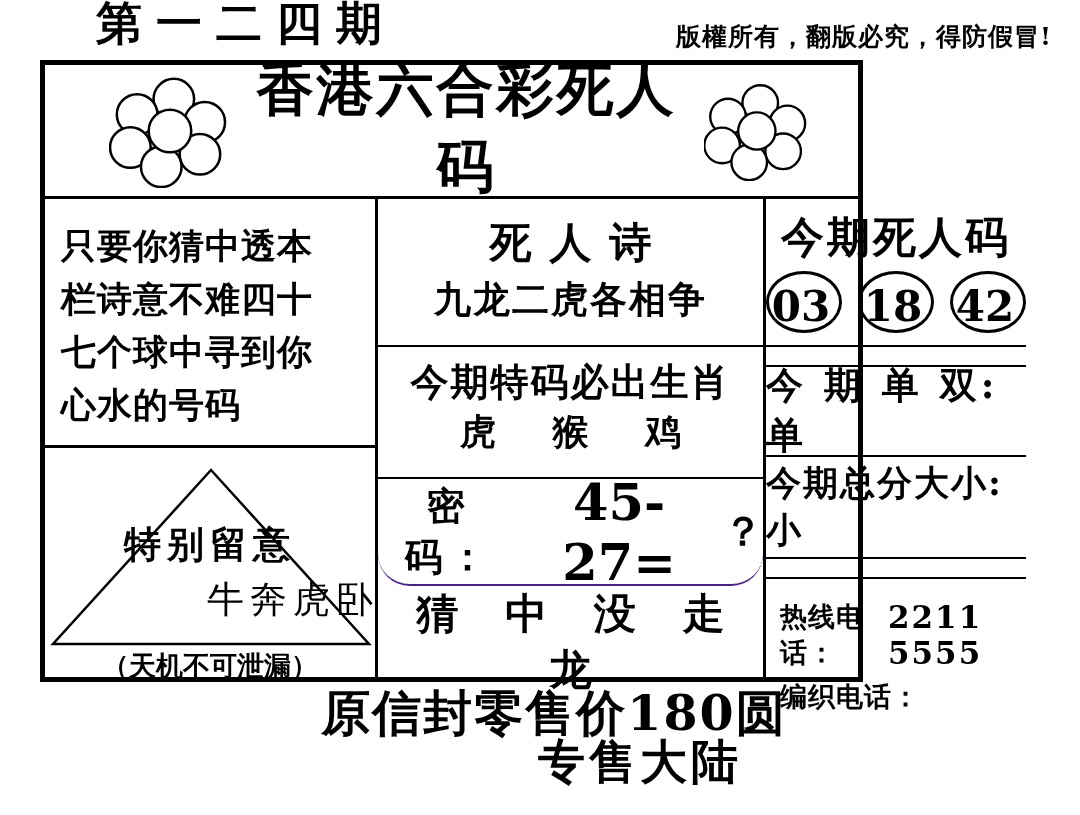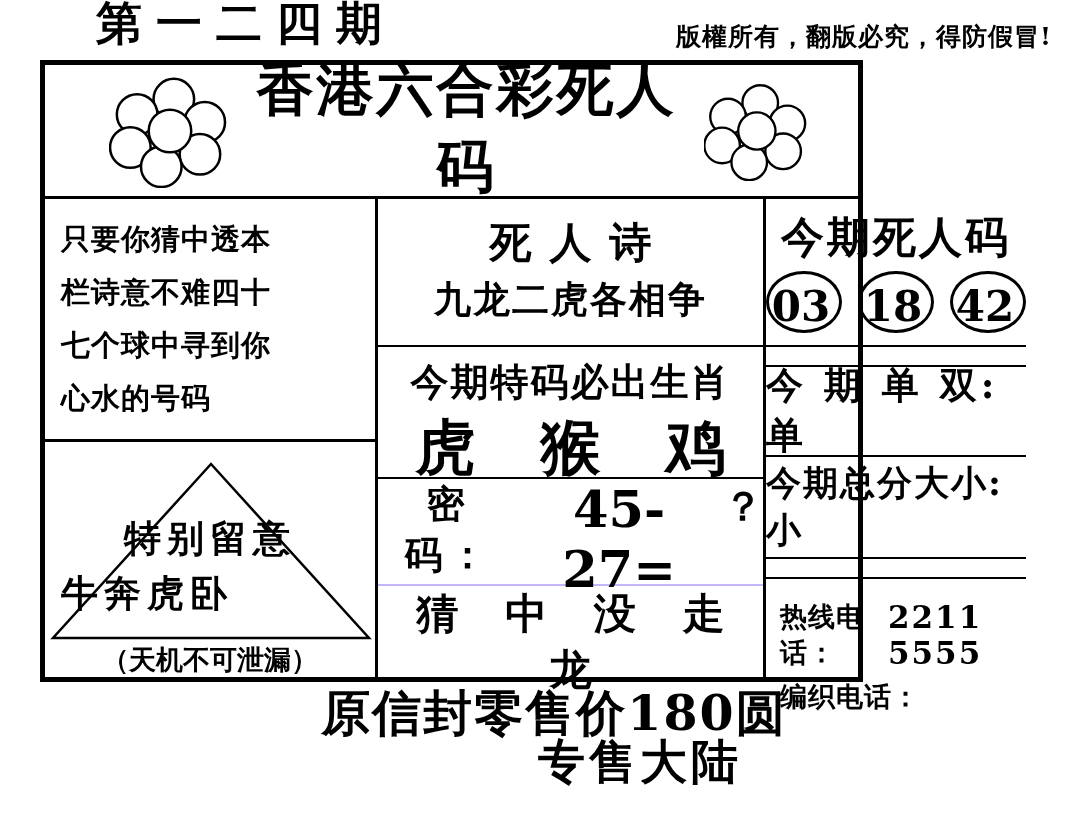--- a/index.html
+++ b/index.html
@@ -31,40 +31,40 @@
   .flower-right{margin-right:50px;flex:none;line-height:0;}
   .main-title{
     flex:1;text-align:center;font-size:57px;font-weight:bold;
     letter-spacing:3px;padding-bottom:4px;
   }
   .content-row{flex:1;display:flex;min-height:0;}
   
   .col-left{width:330px;flex:none;border-right:3px solid #000;display:flex;flex-direction:column;}
   .poem-box{
     height:226px;flex:none;border-bottom:3px solid #000;
-    padding:14px 4px 0 16px;font-size:29px;font-weight:bold;
+    padding:20px 4px 0 16px;font-size:35px;font-weight:bold;
     line-height:53px;letter-spacing:1px;white-space:nowrap;
   }
   .tri-box{flex:1;position:relative;}
   .tri-svg{position:absolute;left:0;top:0;}
   .tri-text1{position:absolute;top:72px;left:0;width:100%;text-align:center;
     font-size:37px;font-weight:bold;letter-spacing:6px;}
-  .tri-text2{position:absolute;top:127px;left:16px;width:100%;text-align:left;
-    font-size:37px;font-weight:bold;letter-spacing:6px;}
+  .tri-text2{position:absolute;top:127px;left:4px;width:100%;text-align:right;
+    font-size:37px;font-weight:normal;letter-spacing:6px;}
   .tri-caption{position:absolute;top:200px;left:0;width:100%;text-align:center;
     font-size:27px;font-weight:bold;}
   
   .col-mid{width:385px;flex:none;border-right:3px solid #000;display:flex;flex-direction:column;text-align:center;}
   .ms1{height:146px;flex:none;border-bottom:2px solid #000;}
   .ms1-h{margin-top:16px;font-size:42px;font-weight:bold;letter-spacing:18px;padding-left:18px;}
   .ms1-b{margin-top:4px;font-size:37px;font-weight:bold;letter-spacing:2px;}
   .ms2{height:130px;flex:none;border-bottom:2px solid #000;}
   .ms2-h{margin-top:10px;font-size:38px;font-weight:bold;letter-spacing:2px;}
-  .ms2-b{margin-top:0px;font-size:60px;font-weight:bold;letter-spacing:22px;padding-left:22px;}
-  .ms3{height:105px;flex:none;border-bottom:2px solid #c4b5fd;display:flex;justify-content:center;}
+  .ms2-b{margin-top:0px;font-size:36px;font-weight:bold;letter-spacing:22px;padding-left:22px;}
+  .ms3{height:105px;flex:none;border-bottom:2px solid #4c1d95;display:flex;align-items:center;justify-content:center;border-radius:32px;}
   .ms3-label{font-size:38px;font-weight:bold;letter-spacing:6px;}
   .ms3-formula{font-size:51px;font-weight:bold;margin-left:4px;}
   .ms3-q{font-size:40px;font-weight:bold;margin-left:8px;}
   .ms4{flex:1;display:flex;align-items:center;justify-content:center;
     font-size:42px;font-weight:bold;letter-spacing:16px;padding-left:16px;}
   
   .col-right{flex:1;display:flex;flex-direction:column;}
   .rb1{height:146px;flex:none;border-bottom:2px solid #000;text-align:center;}
   .rb1-t{margin-top:10px;font-size:43px;font-weight:bold;letter-spacing:3px;}
   .balls{margin-top:4px;display:flex;justify-content:center;gap:16px;}

